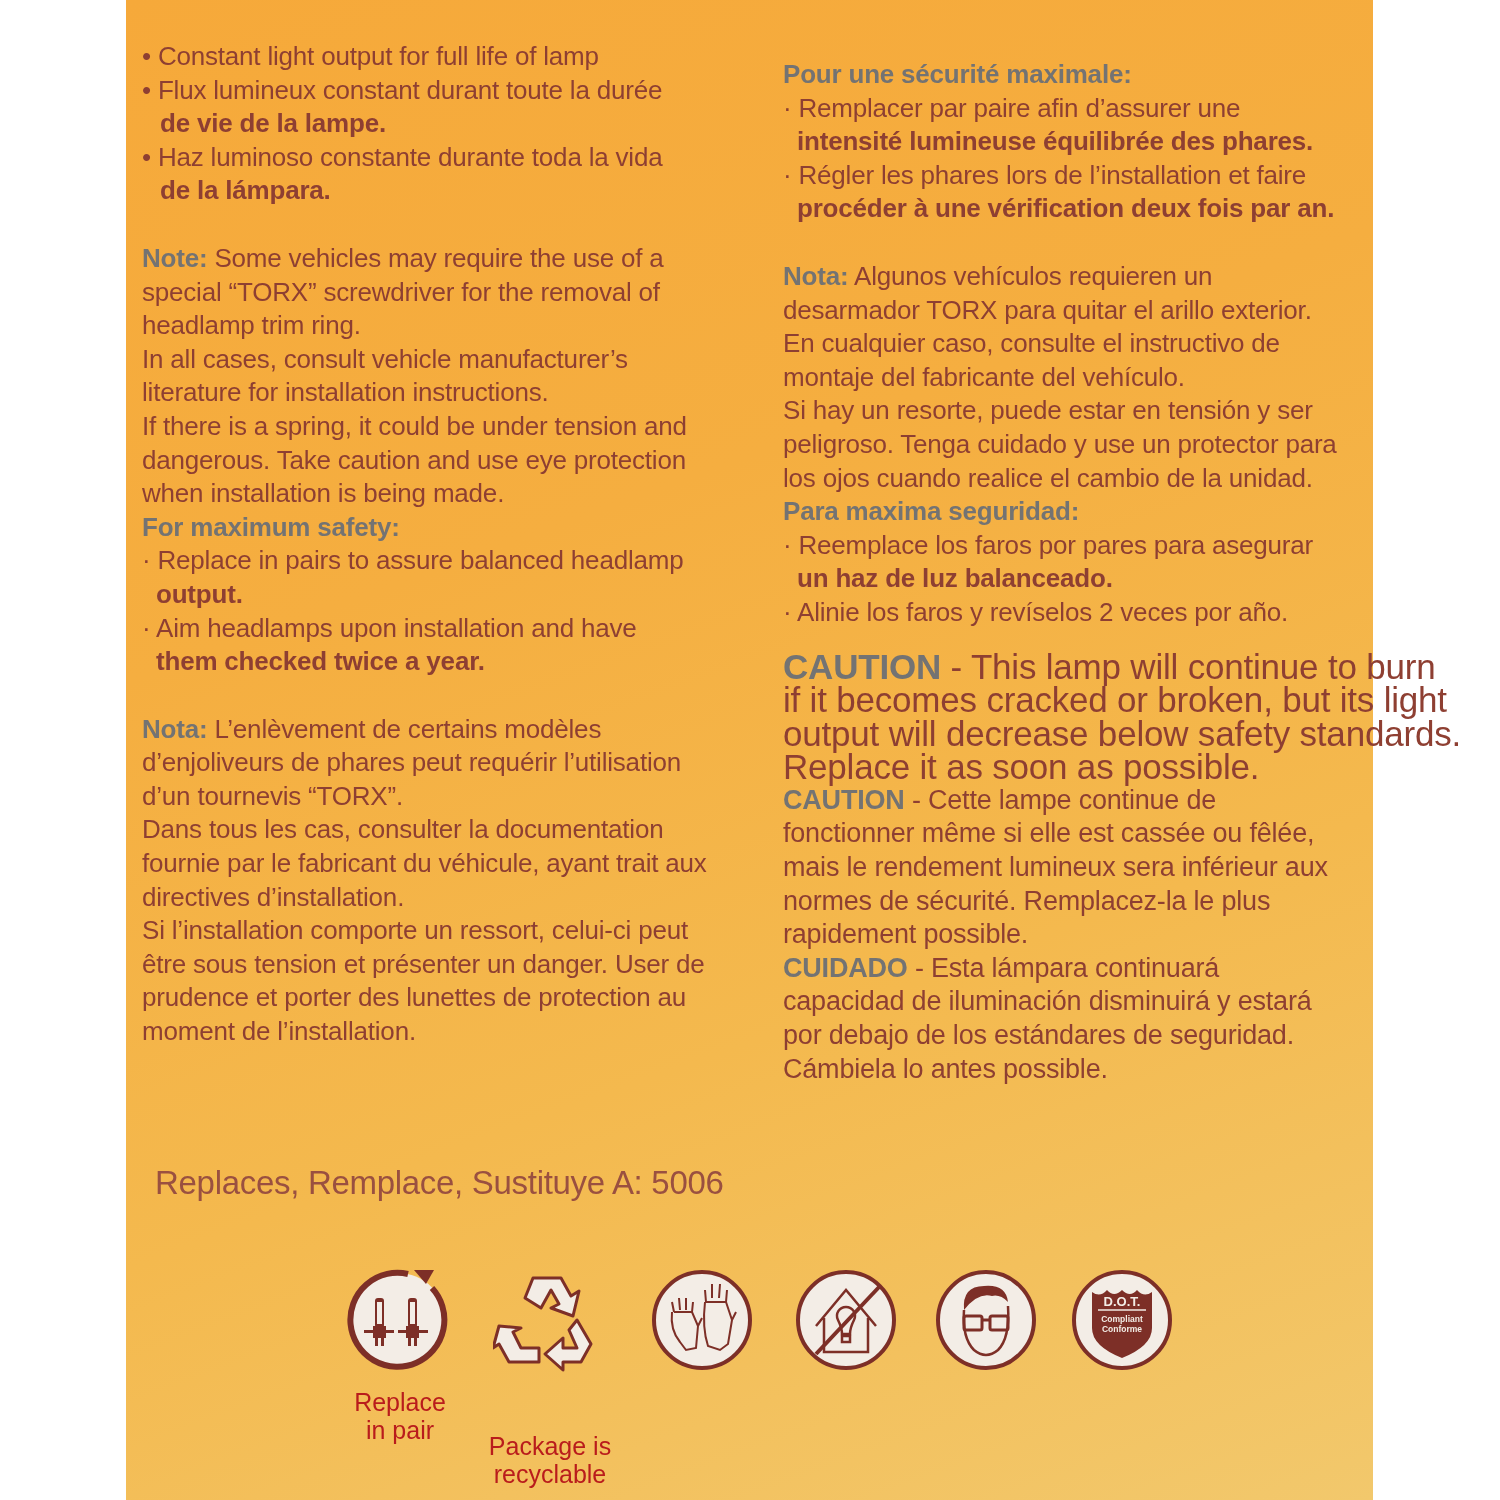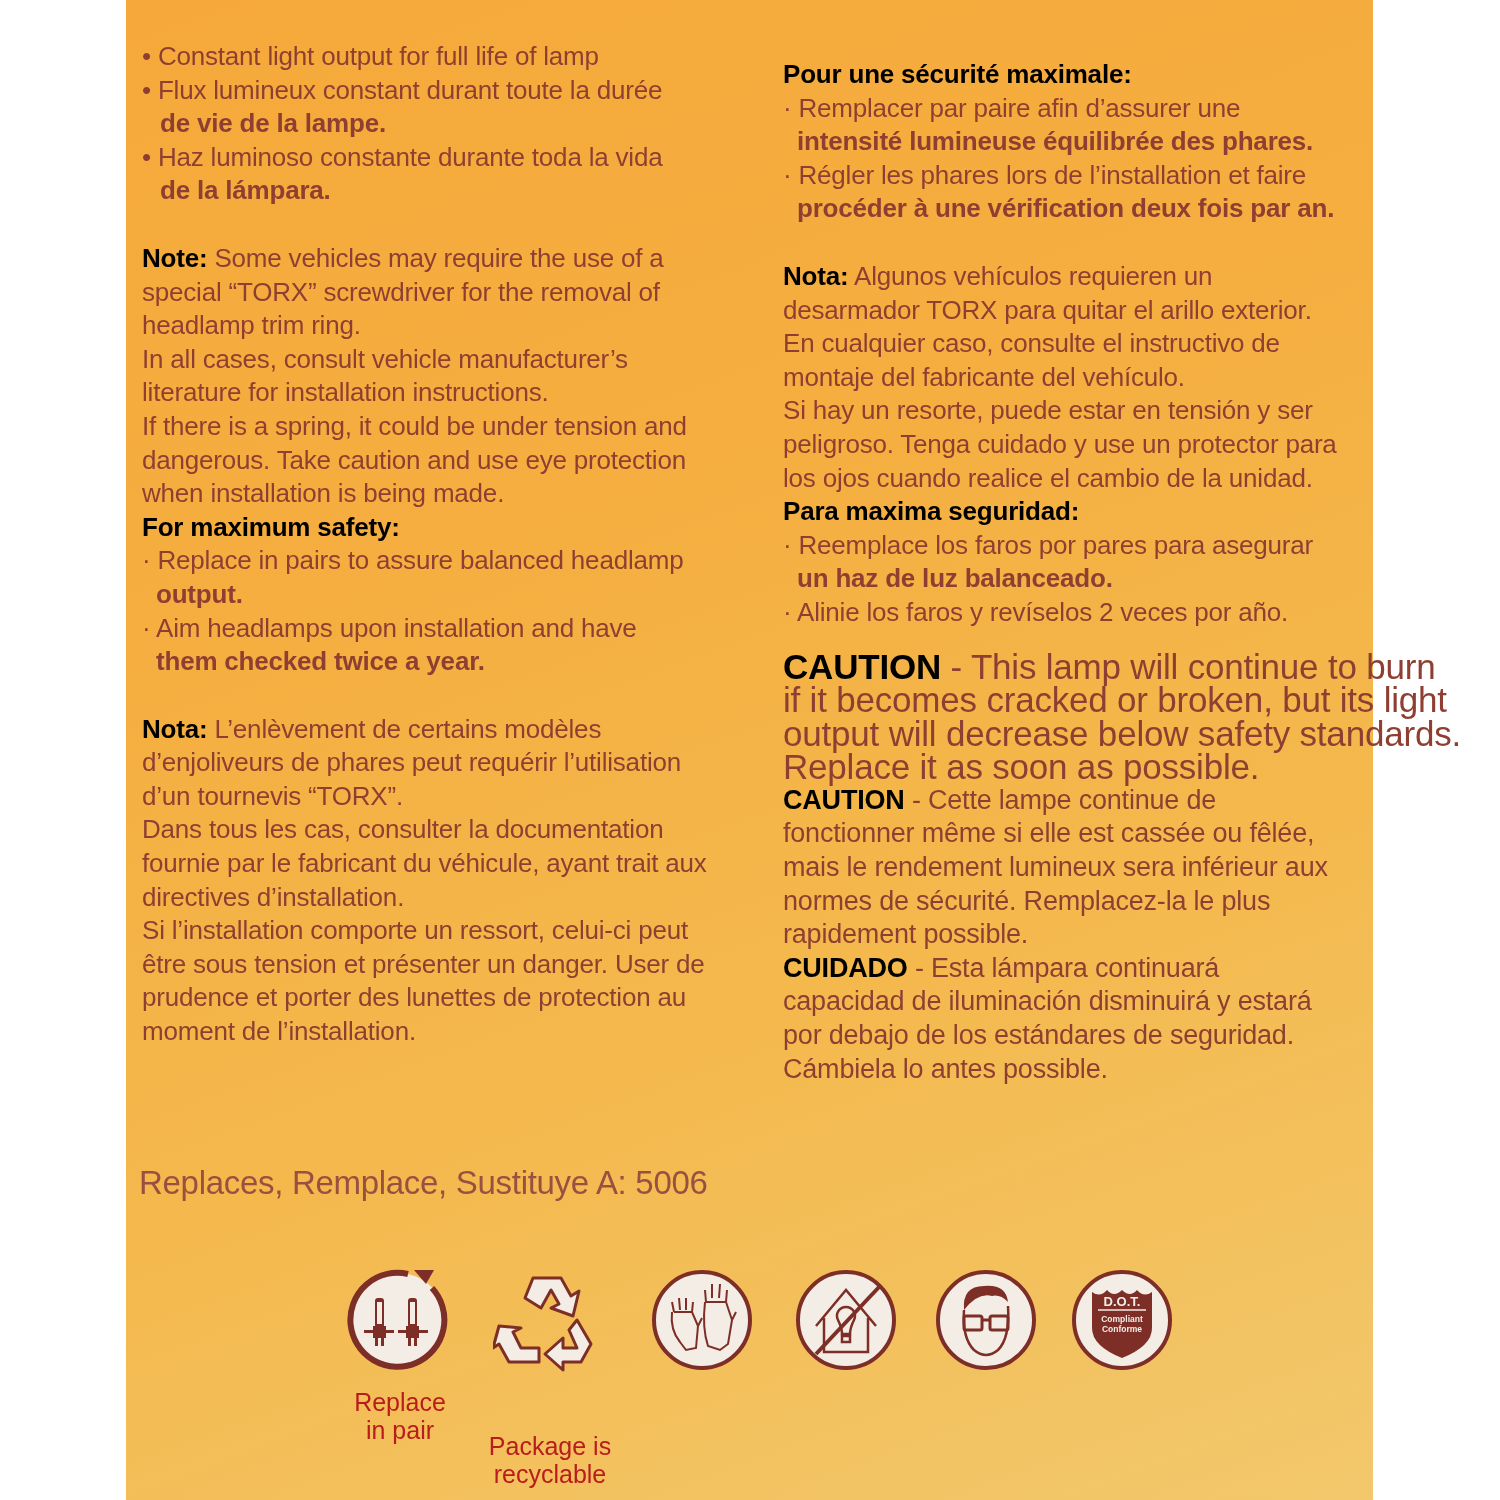--- a/index.html
+++ b/index.html
@@ -9,25 +9,25 @@
     }
     .panel {
       position: absolute; left: 126px; top: 0; width: 1247px; height: 1500px;
       background: linear-gradient(160deg, #f6a93a 0%, #f5ae40 35%, #f4b94e 65%, #f2c86c 100%);
     }
     .txt { color: #8e3f32; font-size: 26px; line-height: 33.6px; letter-spacing: -0.2px; }
     .col-left { position: absolute; left: 142px; top: 40px; width: 610px; }
     .col-right { position: absolute; left: 783px; top: 58px; width: 590px; }
     .line { white-space: nowrap; display: block; }
     .ind { padding-left: 14px; font-weight: bold; }
-    .b { font-weight: bold; color: #000000; }
+    .b { font-weight: bold; color: #737373; }
     .gap { height: 34px; }
     .gap-s { height: 20px; }
     .replaces {
-      position: absolute; left: 139px; top: 1164px; color: #9a5040; font-size: 33px; letter-spacing: -0.3px; white-space: nowrap;
+      position: absolute; left: 155px; top: 1164px; color: #9a5040; font-size: 33px; letter-spacing: -0.3px; white-space: nowrap;
     }
     .icon { position: absolute; top: 1268px; width: 104px; height: 104px; }
     .icon svg { width: 104px; height: 104px; display: block; }
     .icon-label {
       position: absolute; top: 1388px; color: #b91c1c; font-size: 25px; line-height: 28px; text-align: center; width: 150px;
     }
   </style>
 </head>
 <body>
 

